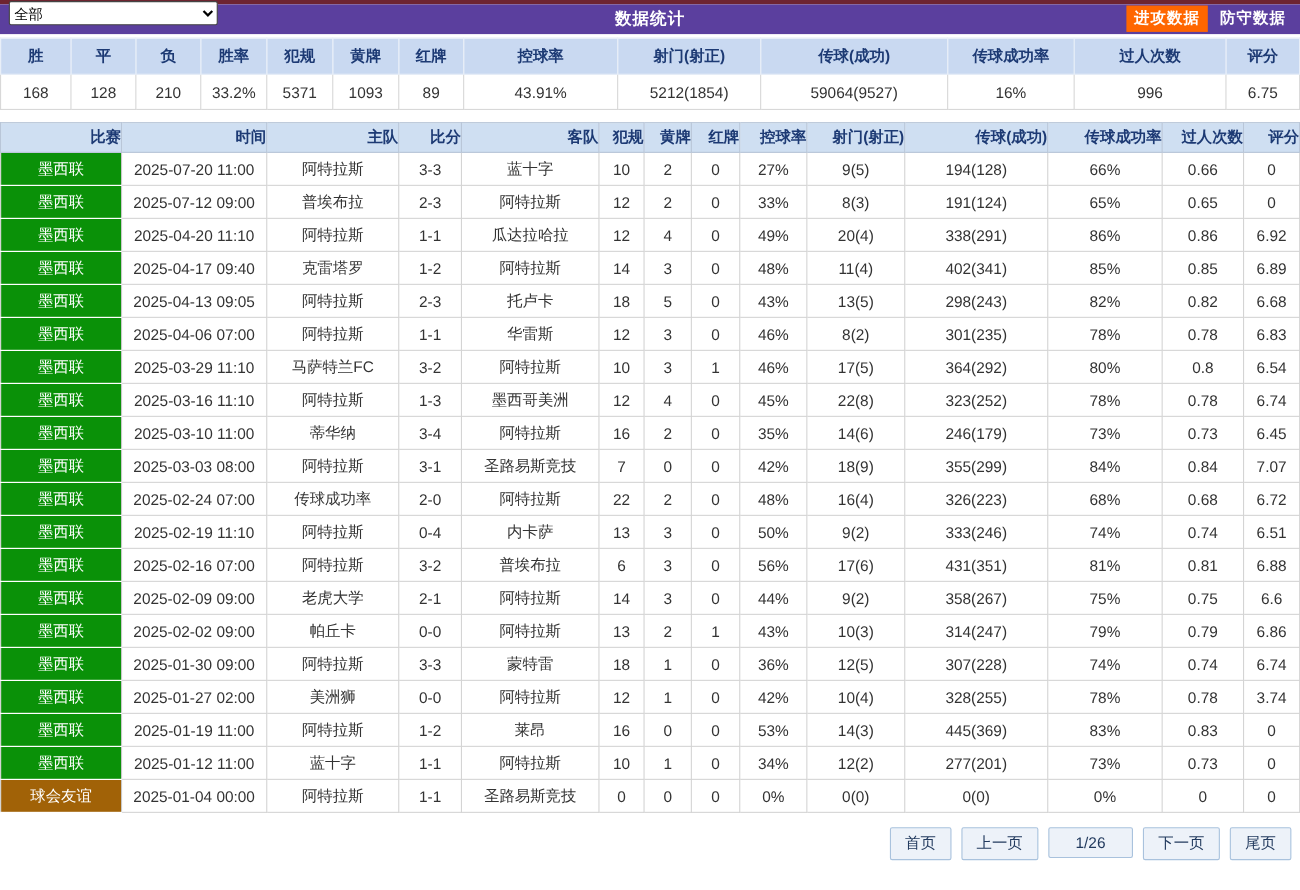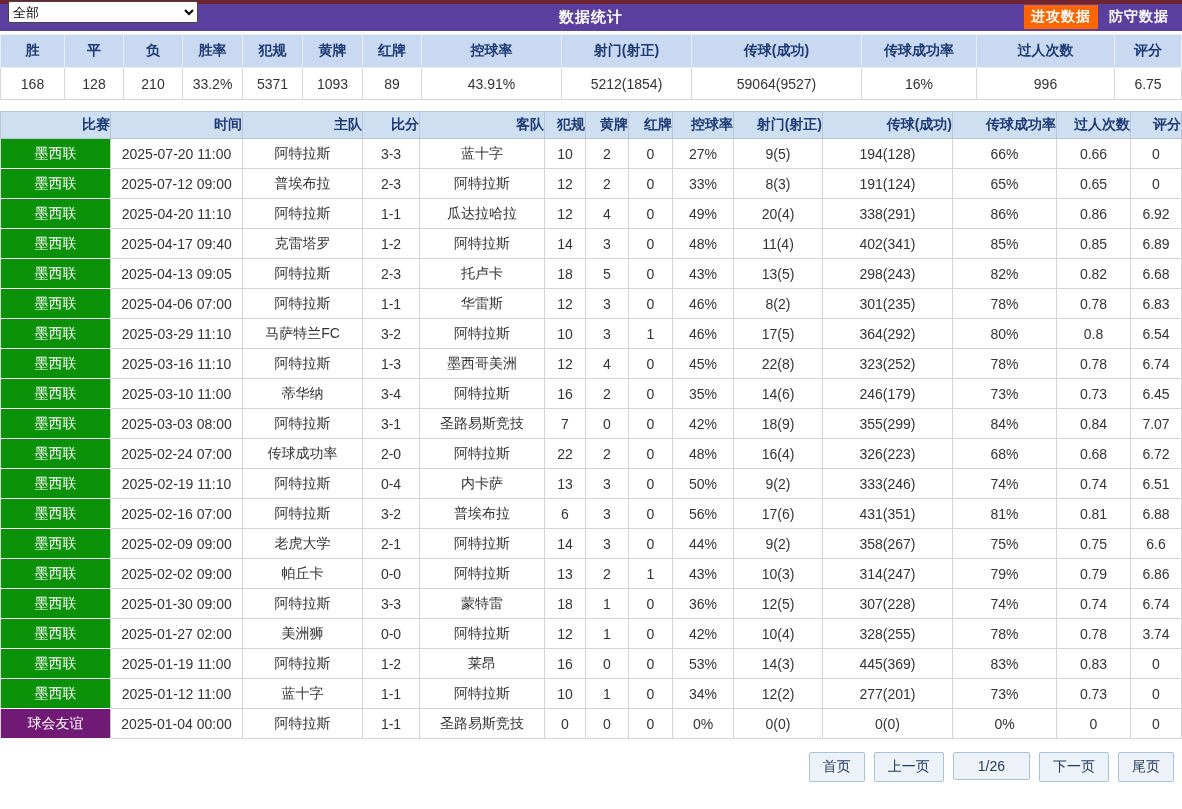--- a/index.html
+++ b/index.html
@@ -473,21 +473,21 @@
         <td>1</td>
         <td>0</td>
         <td>34%</td>
         <td>12(2)</td>
         <td>277(201)</td>
         <td>73%</td>
         <td>0.73</td>
         <td>0</td>
       </tr>
       <tr>
-        <td class="league-cell" style="background: #701a75; margin-left: 46px;">球会友谊</td>
+        <td class="league-cell" style="background: #a16207; margin-left: 46px;">球会友谊</td>
         <td>2025-01-04 00:00</td>
         <td>阿特拉斯</td>
         <td>1-1</td>
         <td>圣路易斯竞技</td>
         <td>0</td>
         <td>0</td>
         <td>0</td>
         <td>0%</td>
         <td>0(0)</td>
         <td>0(0)</td>

